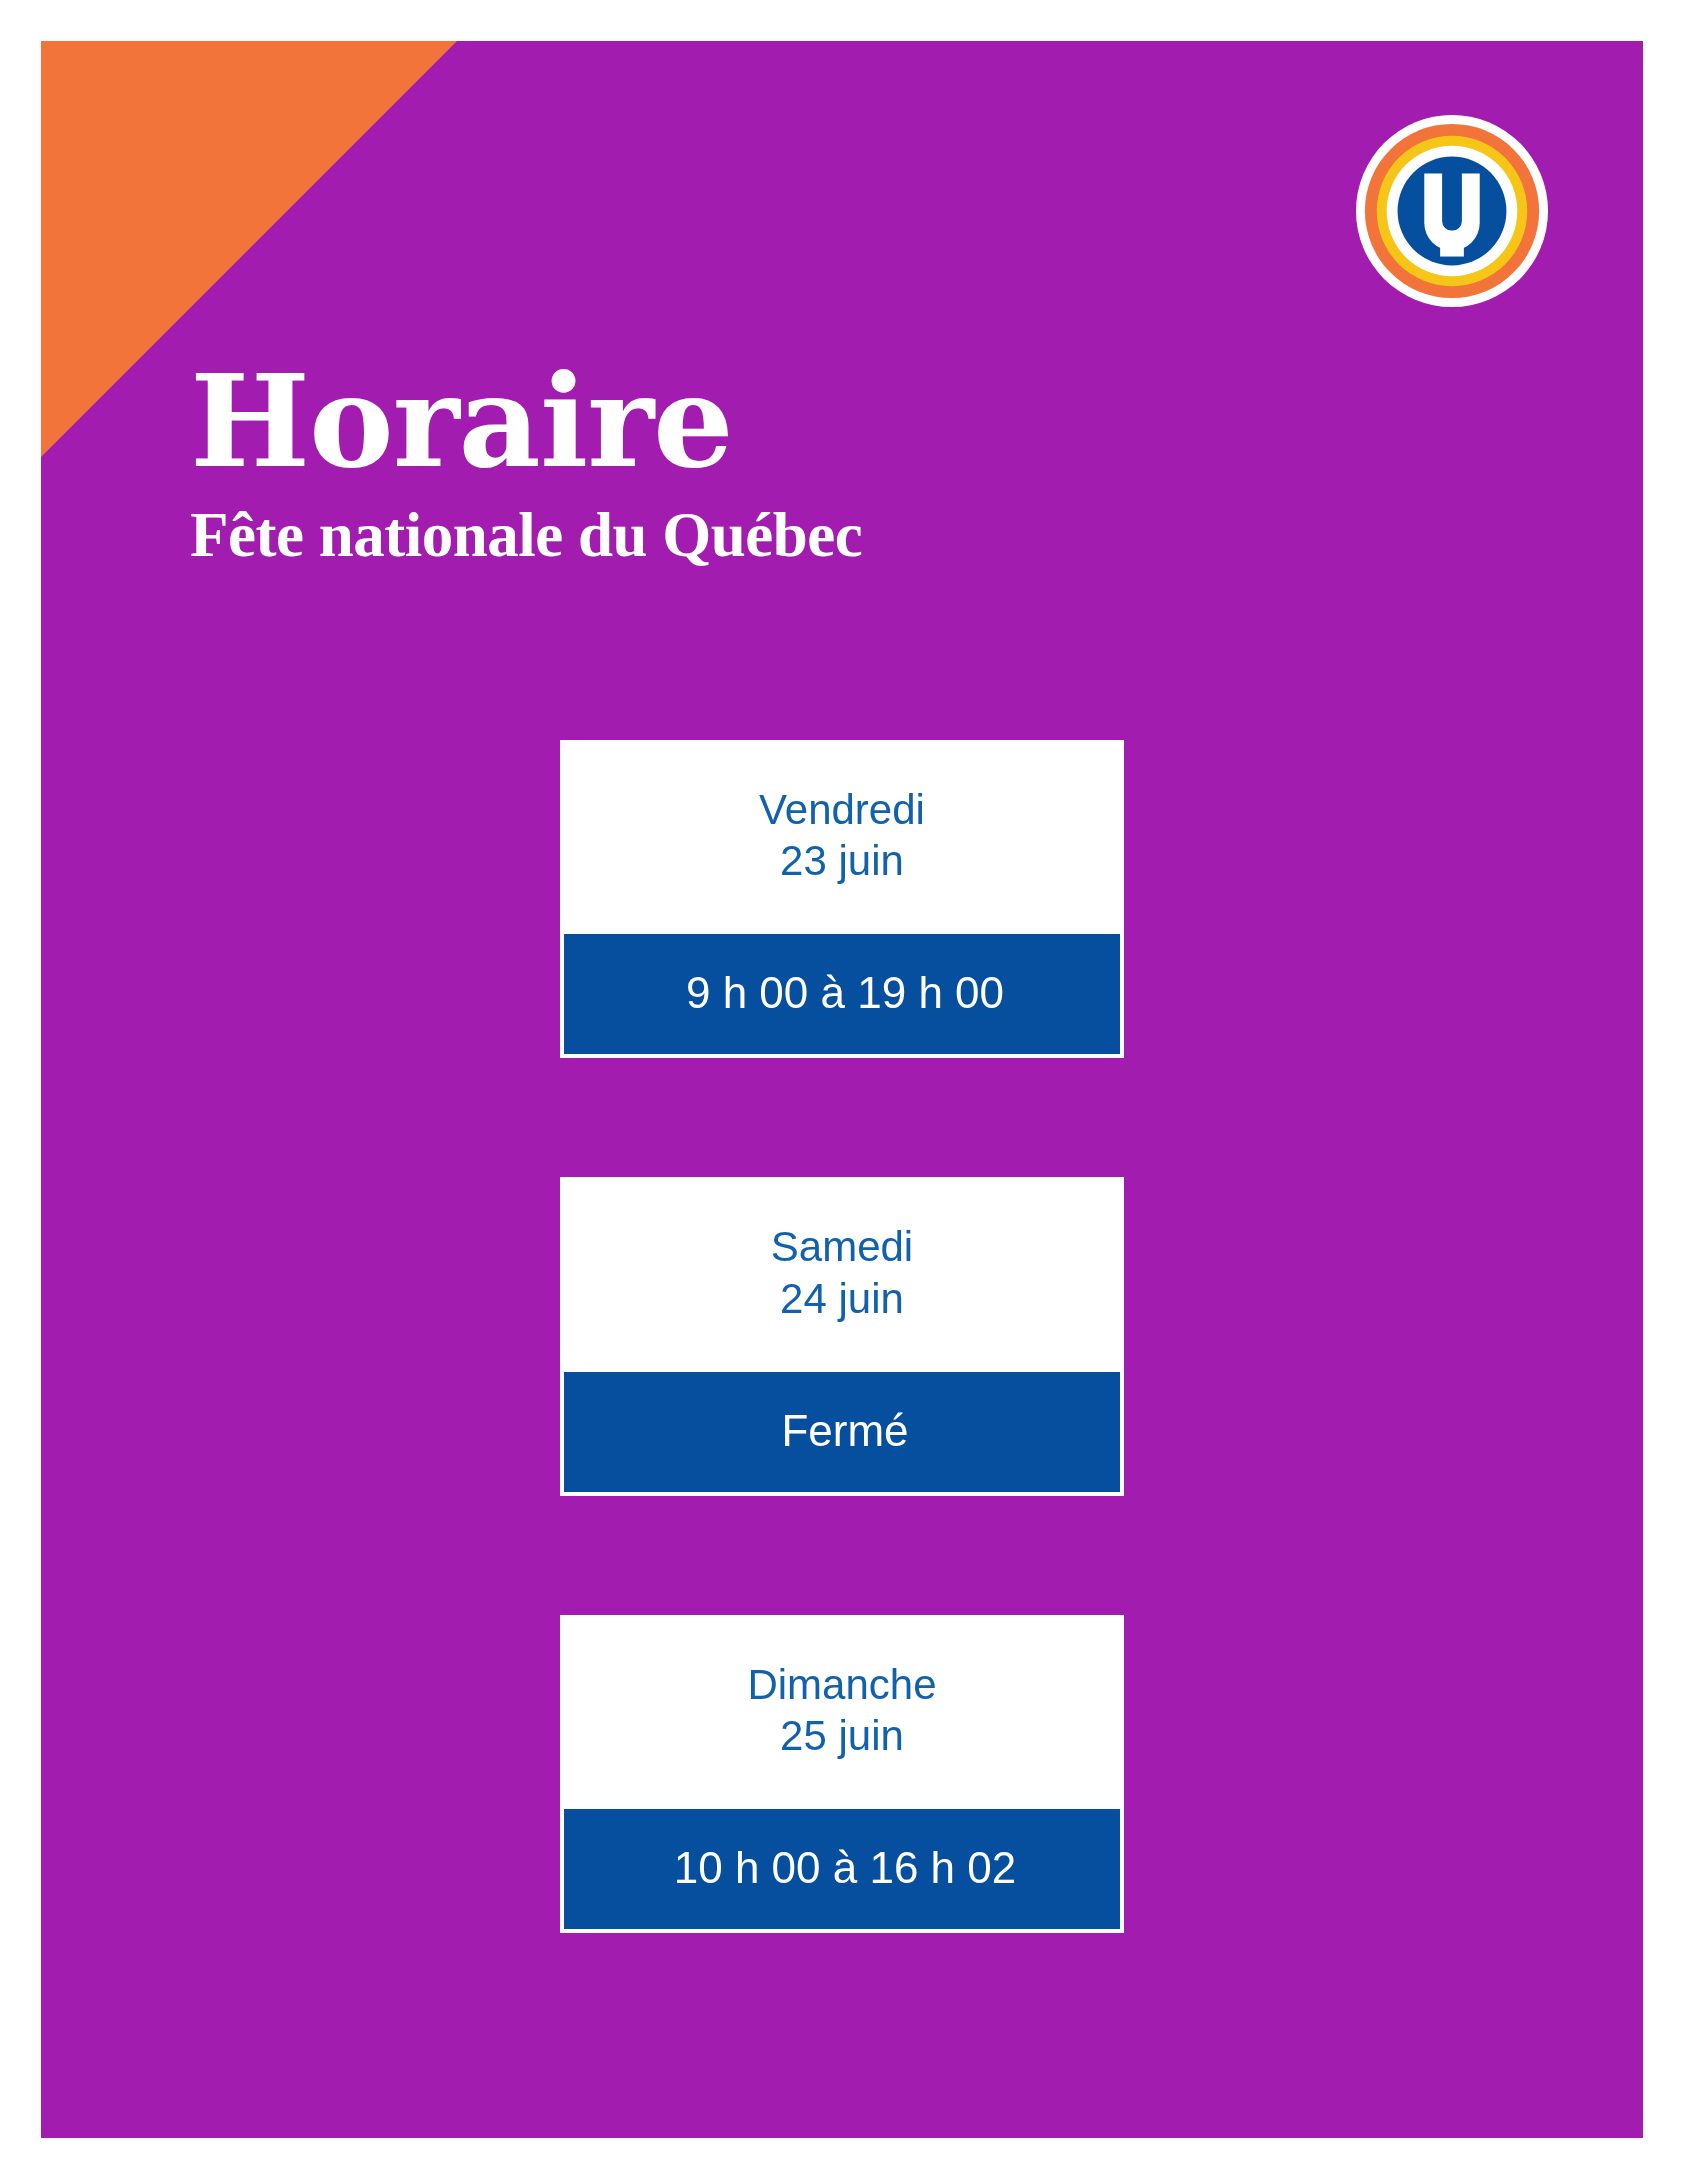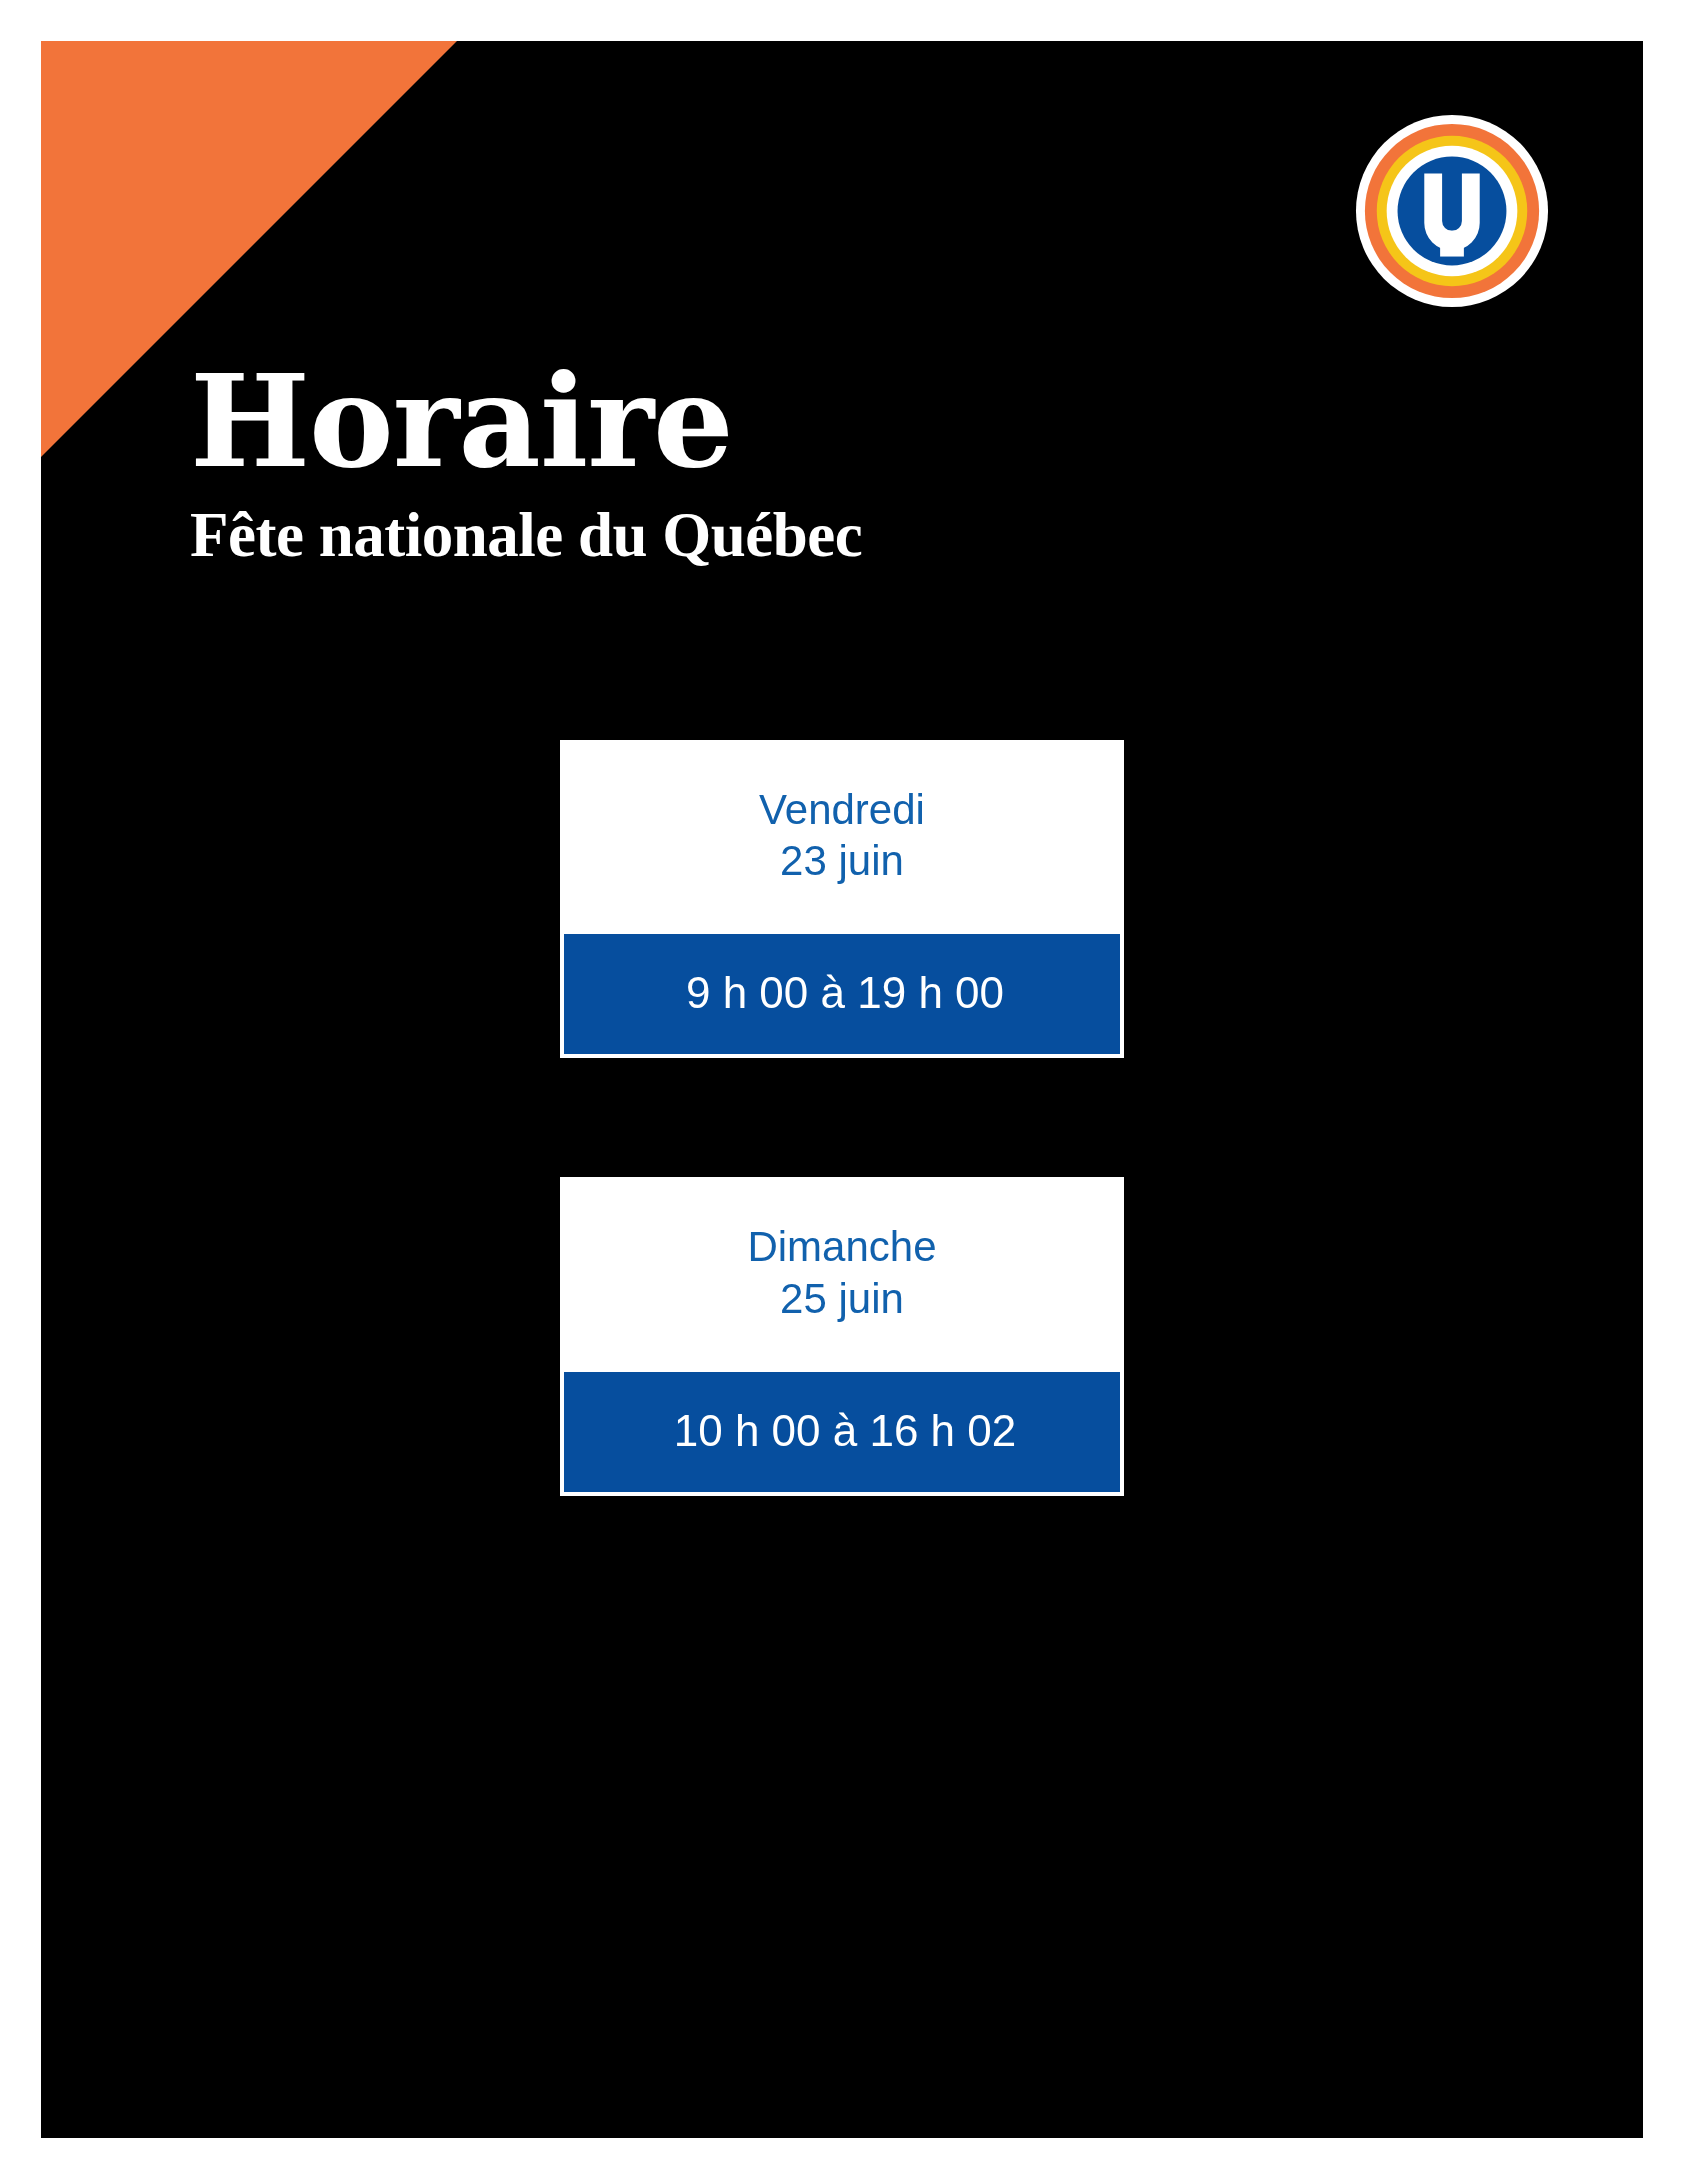--- a/index.html
+++ b/index.html
@@ -13,21 +13,21 @@
     font-family: "Liberation Sans", sans-serif;
     overflow: hidden;
   }
 
   .poster {
     position: absolute;
     left: 41px;
     top: 41px;
     width: 1602px;
     height: 2097px;
-    background: #000000;
+    background: #a21caf;
     overflow: hidden;
   }
 
   
   .corner-banner {
     position: absolute;
     left: 0;
     top: 0;
     width: 0;
     height: 0;
@@ -133,20 +133,27 @@
   <div class="cards">
 
     <div class="card">
       <div class="card-day">
         <span class="day-name">Vendredi</span>
         <span class="day-date">23 juin</span>
       </div>
       <div class="card-hours">9 h 00 à 19 h 00</div>
     </div>
 
+    <div class="card">
+      <div class="card-day">
+        <span class="day-name">Samedi</span>
+        <span class="day-date">24 juin</span>
+      </div>
+      <div class="card-hours">Fermé</div>
+    </div>
 
     <div class="card">
       <div class="card-day">
         <span class="day-name">Dimanche</span>
         <span class="day-date">25 juin</span>
       </div>
       <div class="card-hours">10 h 00 à 16 h 02</div>
     </div>
 
   </div>

